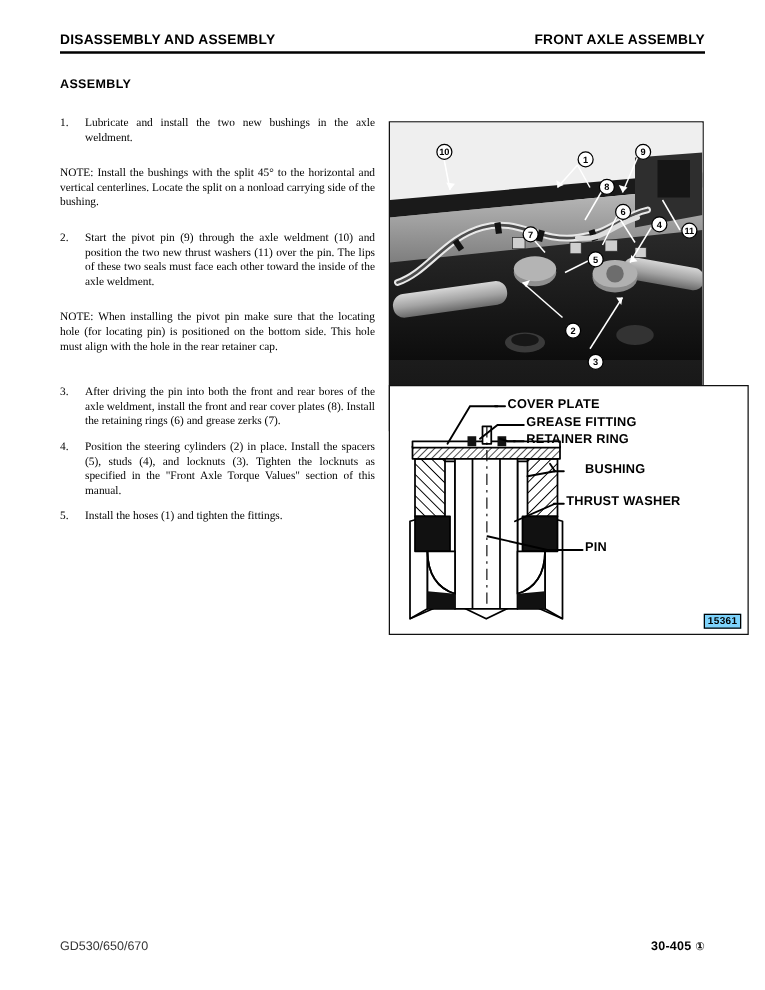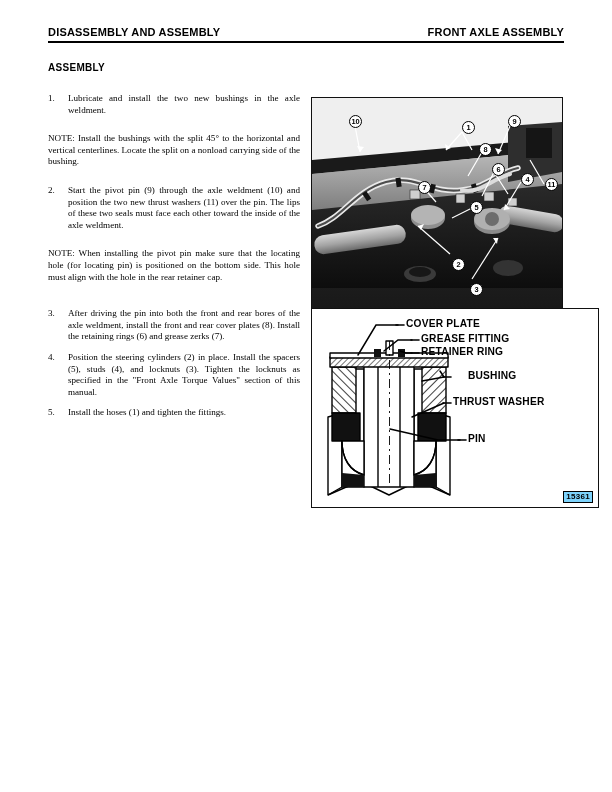--- a/index.html
+++ b/index.html
@@ -343,14 +343,20 @@
       <div class="dlabel" style="left:109px; top:24px;">GREASE FITTING</div>
       <div class="dlabel" style="left:109px; top:37px;">RETAINER RING</div>
       <div class="dlabel" style="left:156px; top:61px;">BUSHING</div>
       <div class="dlabel" style="left:141px; top:87px;">THRUST WASHER</div>
       <div class="dlabel" style="left:156px; top:124px;">PIN</div>
 
       <div class="fig-num">15361</div>
     </div>
   </div>
 
+  <div class="footer">
+    <span>GD530/650/670</span>
+    <span class="footer-right">
+      <span>30-405</span><span class="circled">①</span>
+    </span>
+  </div>
 
 </div>
 
 </body></html>

